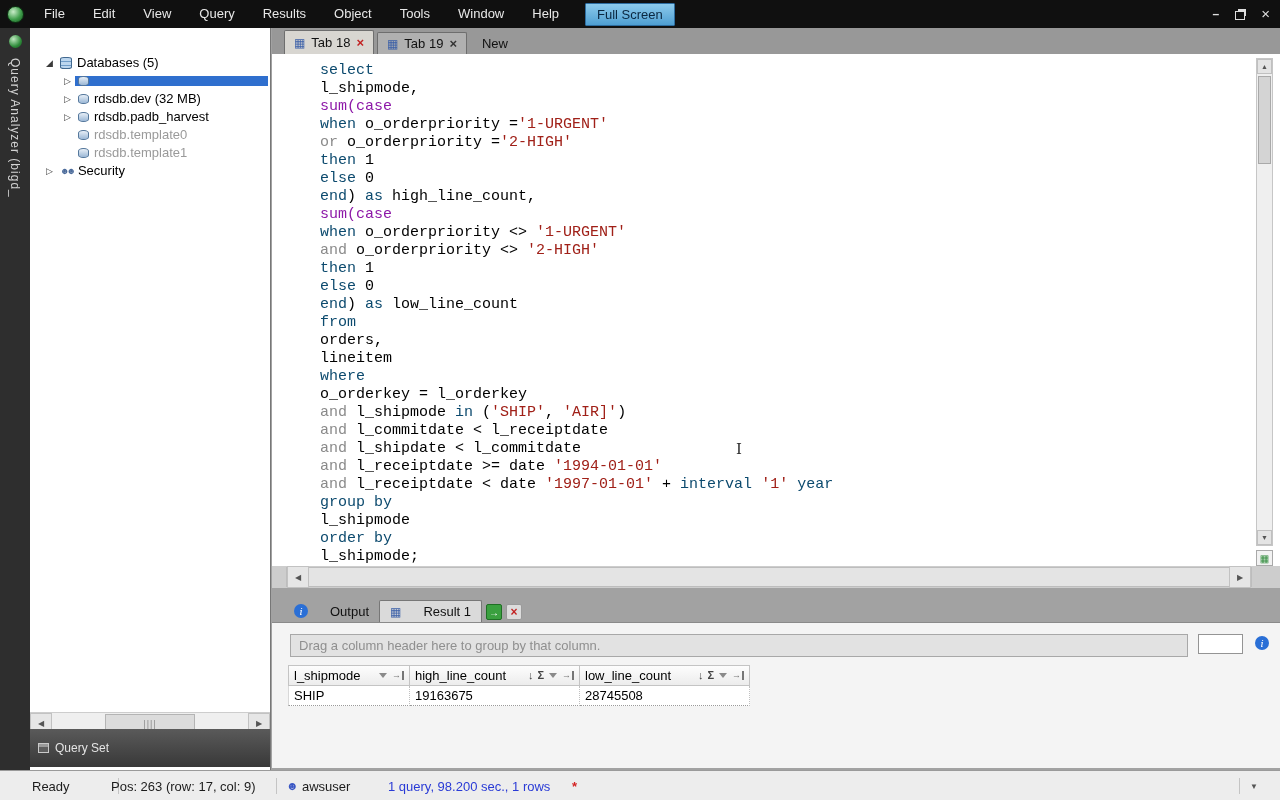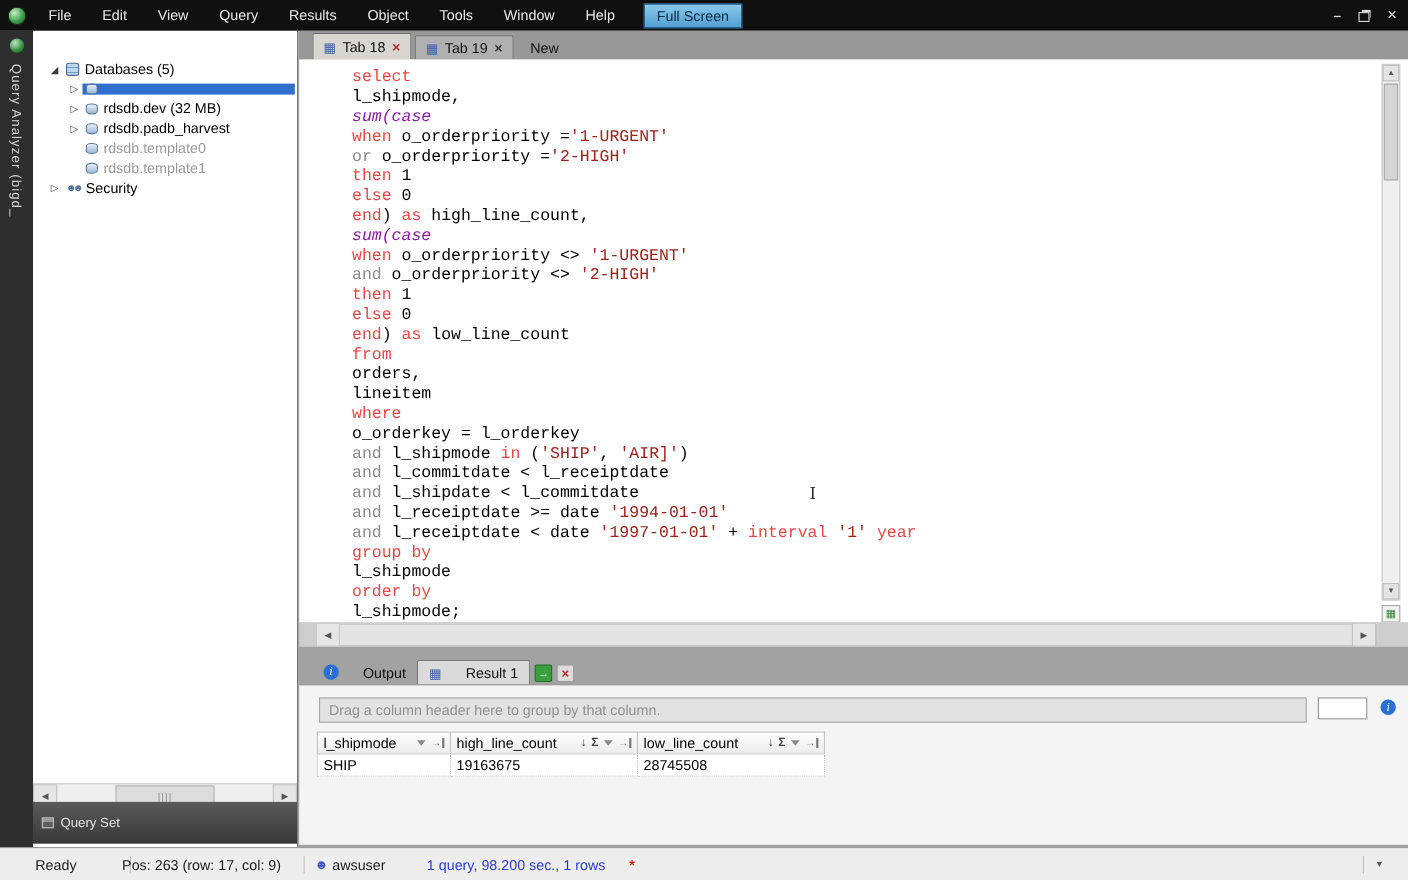--- a/index.html
+++ b/index.html
@@ -60,21 +60,21 @@
   .tab { display:flex; align-items:center; gap:6px; height:24px; padding:0 9px; background:#d8d6d1; border:1px solid #6e6e6e; border-bottom:none; border-radius:2px 2px 0 0; font-size:13px; margin-right:3px; color:#111; }
   .tab.inactive { background:#b0b0b0; height:22px; }
   .tab-grid-icon::before, .grid-icon::before { content:"▦"; color:#3a5fa8; font-size:12px; line-height:12px; }
   .tclose::before { content:"×"; font-weight:bold; font-size:13px; color:#333; }
   .tclose.red::before { color:#c22222; }
   .tab-new { height:22px; display:flex; align-items:center; padding:0 12px; font-size:13px; color:#111; }
 
   .editor { position:absolute; left:0; top:26px; right:0; height:512px; background:#fff; overflow:hidden; }
   .sql { position:absolute; left:48px; top:8px; font-family:"Liberation Mono","DejaVu Sans Mono",monospace; font-size:15px; line-height:18px; white-space:pre; }
   .sql-line { height:18px; }
-  .k { color:#ef4444; } .o { color:#8a8a8a; } .s { color:#a02018; } .f { color:#8d18a8;font-style:italic; } .p { color:#000; }
+  .k { color:#0c4a6e; } .o { color:#8a8a8a; } .s { color:#a02018; } .f { color:#8d18a8; } .p { color:#000; }
   .ibeam { position:absolute; left:464px; top:386px; font-family:"DejaVu Serif",serif; font-size:15px; color:#2a2a2a; }
   .ibeam::before { content:"I"; }
 
   .vscroll { position:absolute; right:7px; top:4px; width:17px; height:488px; background:#efefef; border:1px solid #c6c6c6; }
   .vs-btn { position:absolute; left:0; right:0; height:15px; background:#e4e4e4; border:1px solid #c0c0c0; font-size:7px; color:#555; display:flex; align-items:center; justify-content:center; }
   .vs-up { top:0; } .vs-up::before { content:"▲"; }
   .vs-down { bottom:0; } .vs-down::before { content:"▼"; }
   .vs-thumb { position:absolute; left:1px; right:1px; top:17px; height:88px; background:#d4d4d4; border:1px solid #a9a9a9; }
   .vs-extra { position:absolute; right:7px; top:496px; width:17px; height:16px; background:#f2f2f2; border:1px solid #a9a9a9; display:flex; align-items:center; justify-content:center; }
   .vs-extra::before { content:"▦"; color:#2e8b3a; font-size:10px; }

